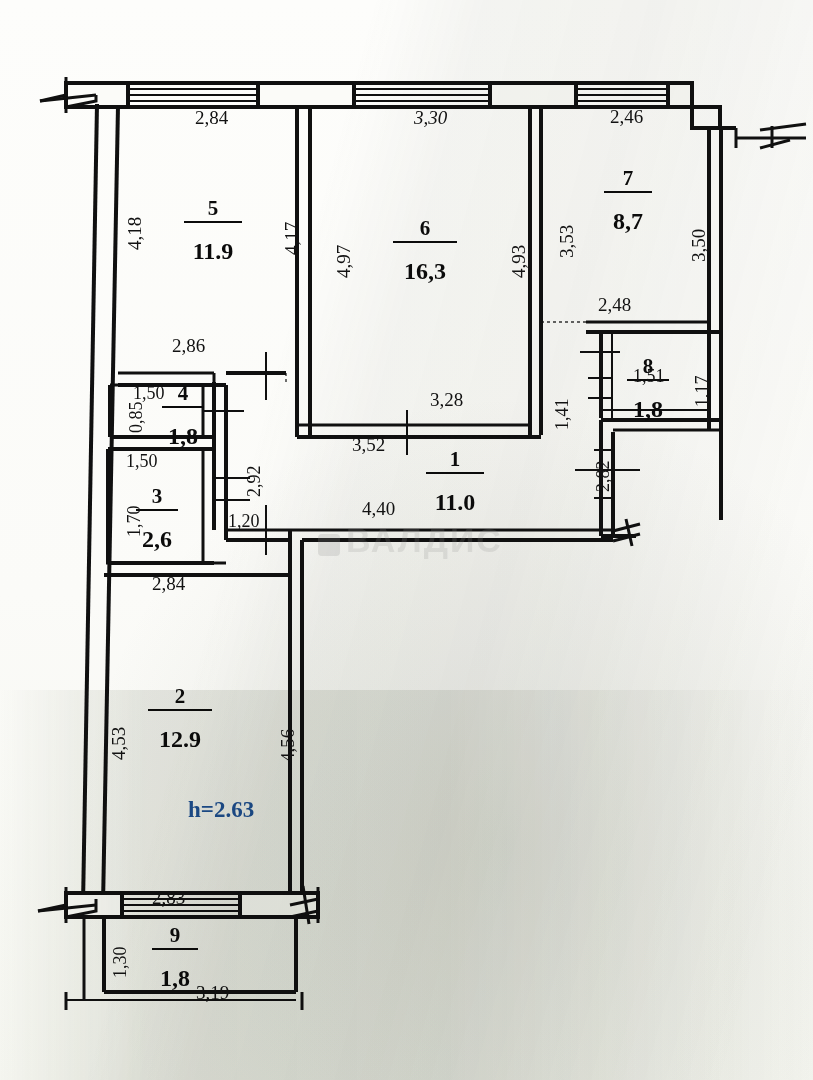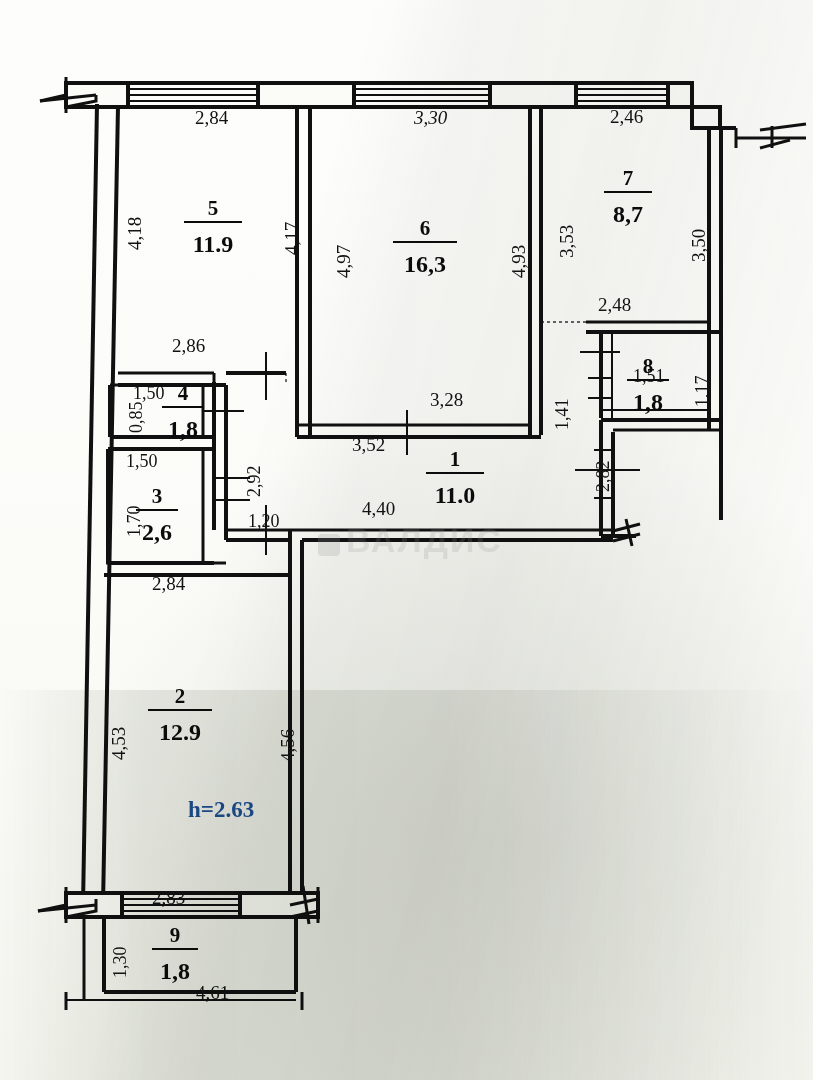--- a/index.html
+++ b/index.html
@@ -46,21 +46,21 @@
     color:#121212;white-space:nowrap;
   }
   .dim{font-size:19px;}
   .dim-sm{font-size:18px;}
   .rot90{transform-origin:0 0;transform:rotate(-90deg);}
   .room{
     position:absolute;text-align:center;
     font-weight:700;line-height:1.0;color:#0b0b0b;
   }
   .room .num{font-size:21px;display:block;padding-bottom:2px;}
-  .room .area{font-size:24px;display:block;padding-top:9px;}
+  .room .area{font-size:24px;display:block;padding-top:16px;}
   .room .rule{height:2px;background:#0b0b0b;width:100%;}
   .hnote{
     position:absolute;left:188px;top:797px;
     font-family:"Liberation Serif",serif;
     font-size:23px;font-weight:700;color:#1d4f93;white-space:nowrap;
   }
 </style>
 </head>
 <body>
 
@@ -299,33 +299,33 @@
   <div class="hnote">h=2.63</div>
 
   <div class="lbl dim" style="left:195px;top:107px;">2,84</div>
   <div class="lbl dim" style="left:414px;top:107px;font-style:italic;">3,30</div>
   <div class="lbl dim" style="left:590px;top:106px;margin-left:20px;">2,46</div>
 
   <div class="lbl dim" style="left:172px;top:335px;">2,86</div>
 
   <div class="lbl dim-sm" style="left:133px;top:383px;">1,50</div>
   <div class="lbl dim-sm" style="left:126px;top:451px;">1,50</div>
-  <div class="lbl dim-sm" style="left:228px;top:511px;margin-left:20px;">1,20</div>
+  <div class="lbl dim-sm" style="left:228px;top:511px;">1,20</div>
 
   <div class="lbl dim" style="left:152px;top:573px;">2,84</div>
 
   <div class="lbl dim" style="left:430px;top:389px;">3,28</div>
   <div class="lbl dim" style="left:352px;top:434px;">3,52</div>
   <div class="lbl dim" style="left:362px;top:498px;">4,40</div>
 
   <div class="lbl dim" style="left:598px;top:294px;">2,48</div>
   <div class="lbl dim-sm" style="left:633px;top:325px;margin-top:41px;">1,51</div>
 
   <div class="lbl dim" style="left:152px;top:840px;margin-top:47px;">2,83</div>
-  <div class="lbl dim" style="left:196px;top:982px;">4,61</div>
+  <div class="lbl dim" style="left:196px;top:982px;">3,19</div>
 
   <div class="lbl dim rot90" style="left:124px;top:250px;">4,18</div>
   <div class="lbl dim rot90" style="left:281px;top:255px;">4,17</div>
   <div class="lbl dim rot90" style="left:333px;top:278px;">4,97</div>
   <div class="lbl dim rot90" style="left:508px;top:278px;">4,93</div>
   <div class="lbl dim rot90" style="left:556px;top:258px;">3,53</div>
   <div class="lbl dim rot90" style="left:688px;top:262px;">3,50</div>
 
   <div class="lbl dim-sm rot90" style="left:126px;top:433px;">0,85</div>
   <div class="lbl dim-sm rot90" style="left:124px;top:537px;">1,70</div>

